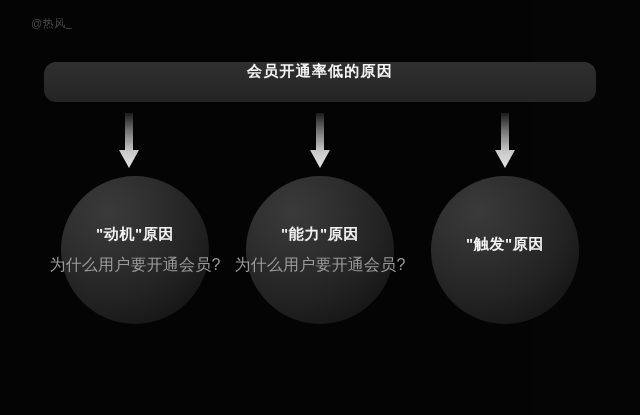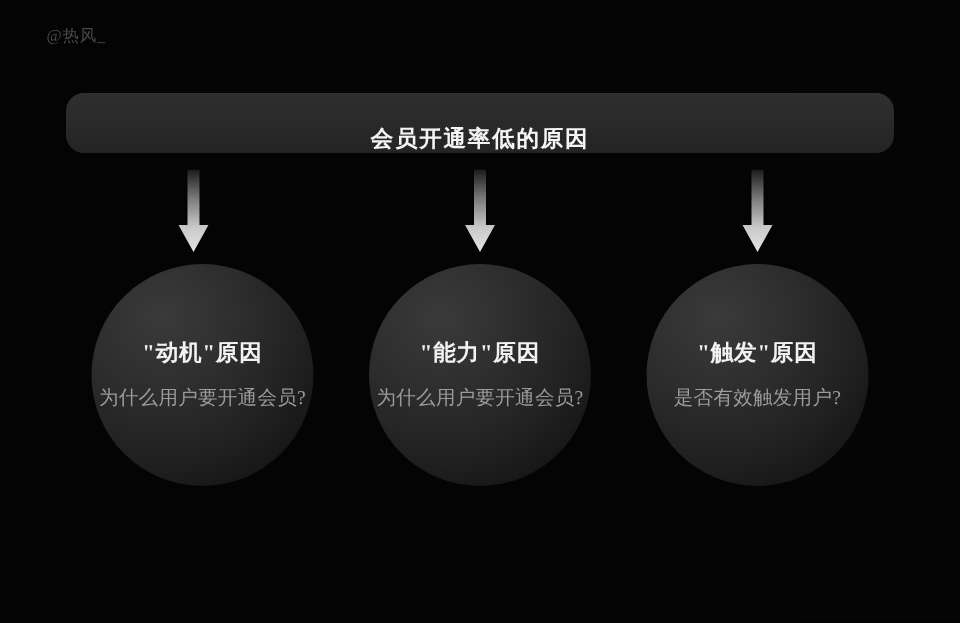--- a/index.html
+++ b/index.html
@@ -15,21 +15,20 @@
     position: relative;
     background: #050505;
   }
 
   .stage {
     position: absolute;
     left: 0; top: 0;
     width: 531px;
     height: 415px;
     background: #040404;
-    font-family: Liberation Serif, serif;
   }
 
   
   .watermark {
     position: absolute;
     left: 31px;
     top: 16px;
     font-size: 11px;
     letter-spacing: 0.5px;
     color: #4a4a4a;
@@ -40,21 +39,21 @@
   
   .banner {
     position: absolute;
     left: 44px;
     top: 62px;
     width: 552px;
     height: 40px;
     border-radius: 12px;
     background: linear-gradient(180deg, #2f2f2f 0%, #292929 55%, #242424 100%);
     display: flex;
-    align-items: flex-end;
+    align-items: flex-start;
     justify-content: center;
     box-sizing: border-box;
   }
   .banner-title {
     color: #f4f4f4;
     font-size: 15px;
     font-weight: bold;
     letter-spacing: 1.2px;
     white-space: nowrap;
   }
@@ -86,21 +85,21 @@
   .circle-title {
     color: #f2f2f2;
     font-size: 15px;
     font-weight: bold;
     letter-spacing: 0.6px;
     white-space: nowrap;
     margin-bottom: 11px;
   }
   .circle-sub {
     color: #9b9b9b;
-    font-size: 13px;
+    font-size: 16px;
     letter-spacing: 0.2px;
     white-space: nowrap;
   }
 </style>
 </head>
 <body>
 
 <div class="stage">
 
   <div class="watermark">@热风_</div>
@@ -156,16 +155,15 @@
     <span class="circle-sub">为什么用户要开通会员?</span>
   </div>
 
   <div class="circle" id="circle-1" style="left: 246px;">
     <span class="circle-title">"能力"原因</span>
     <span class="circle-sub">为什么用户要开通会员?</span>
   </div>
 
   <div class="circle" id="circle-2" style="left: 431px;">
     <span class="circle-title">"触发"原因</span>
-    <span class="circle-sub">是否有效触发用户?</span>
   </div>
 
 </div>
 
 </body></html>

